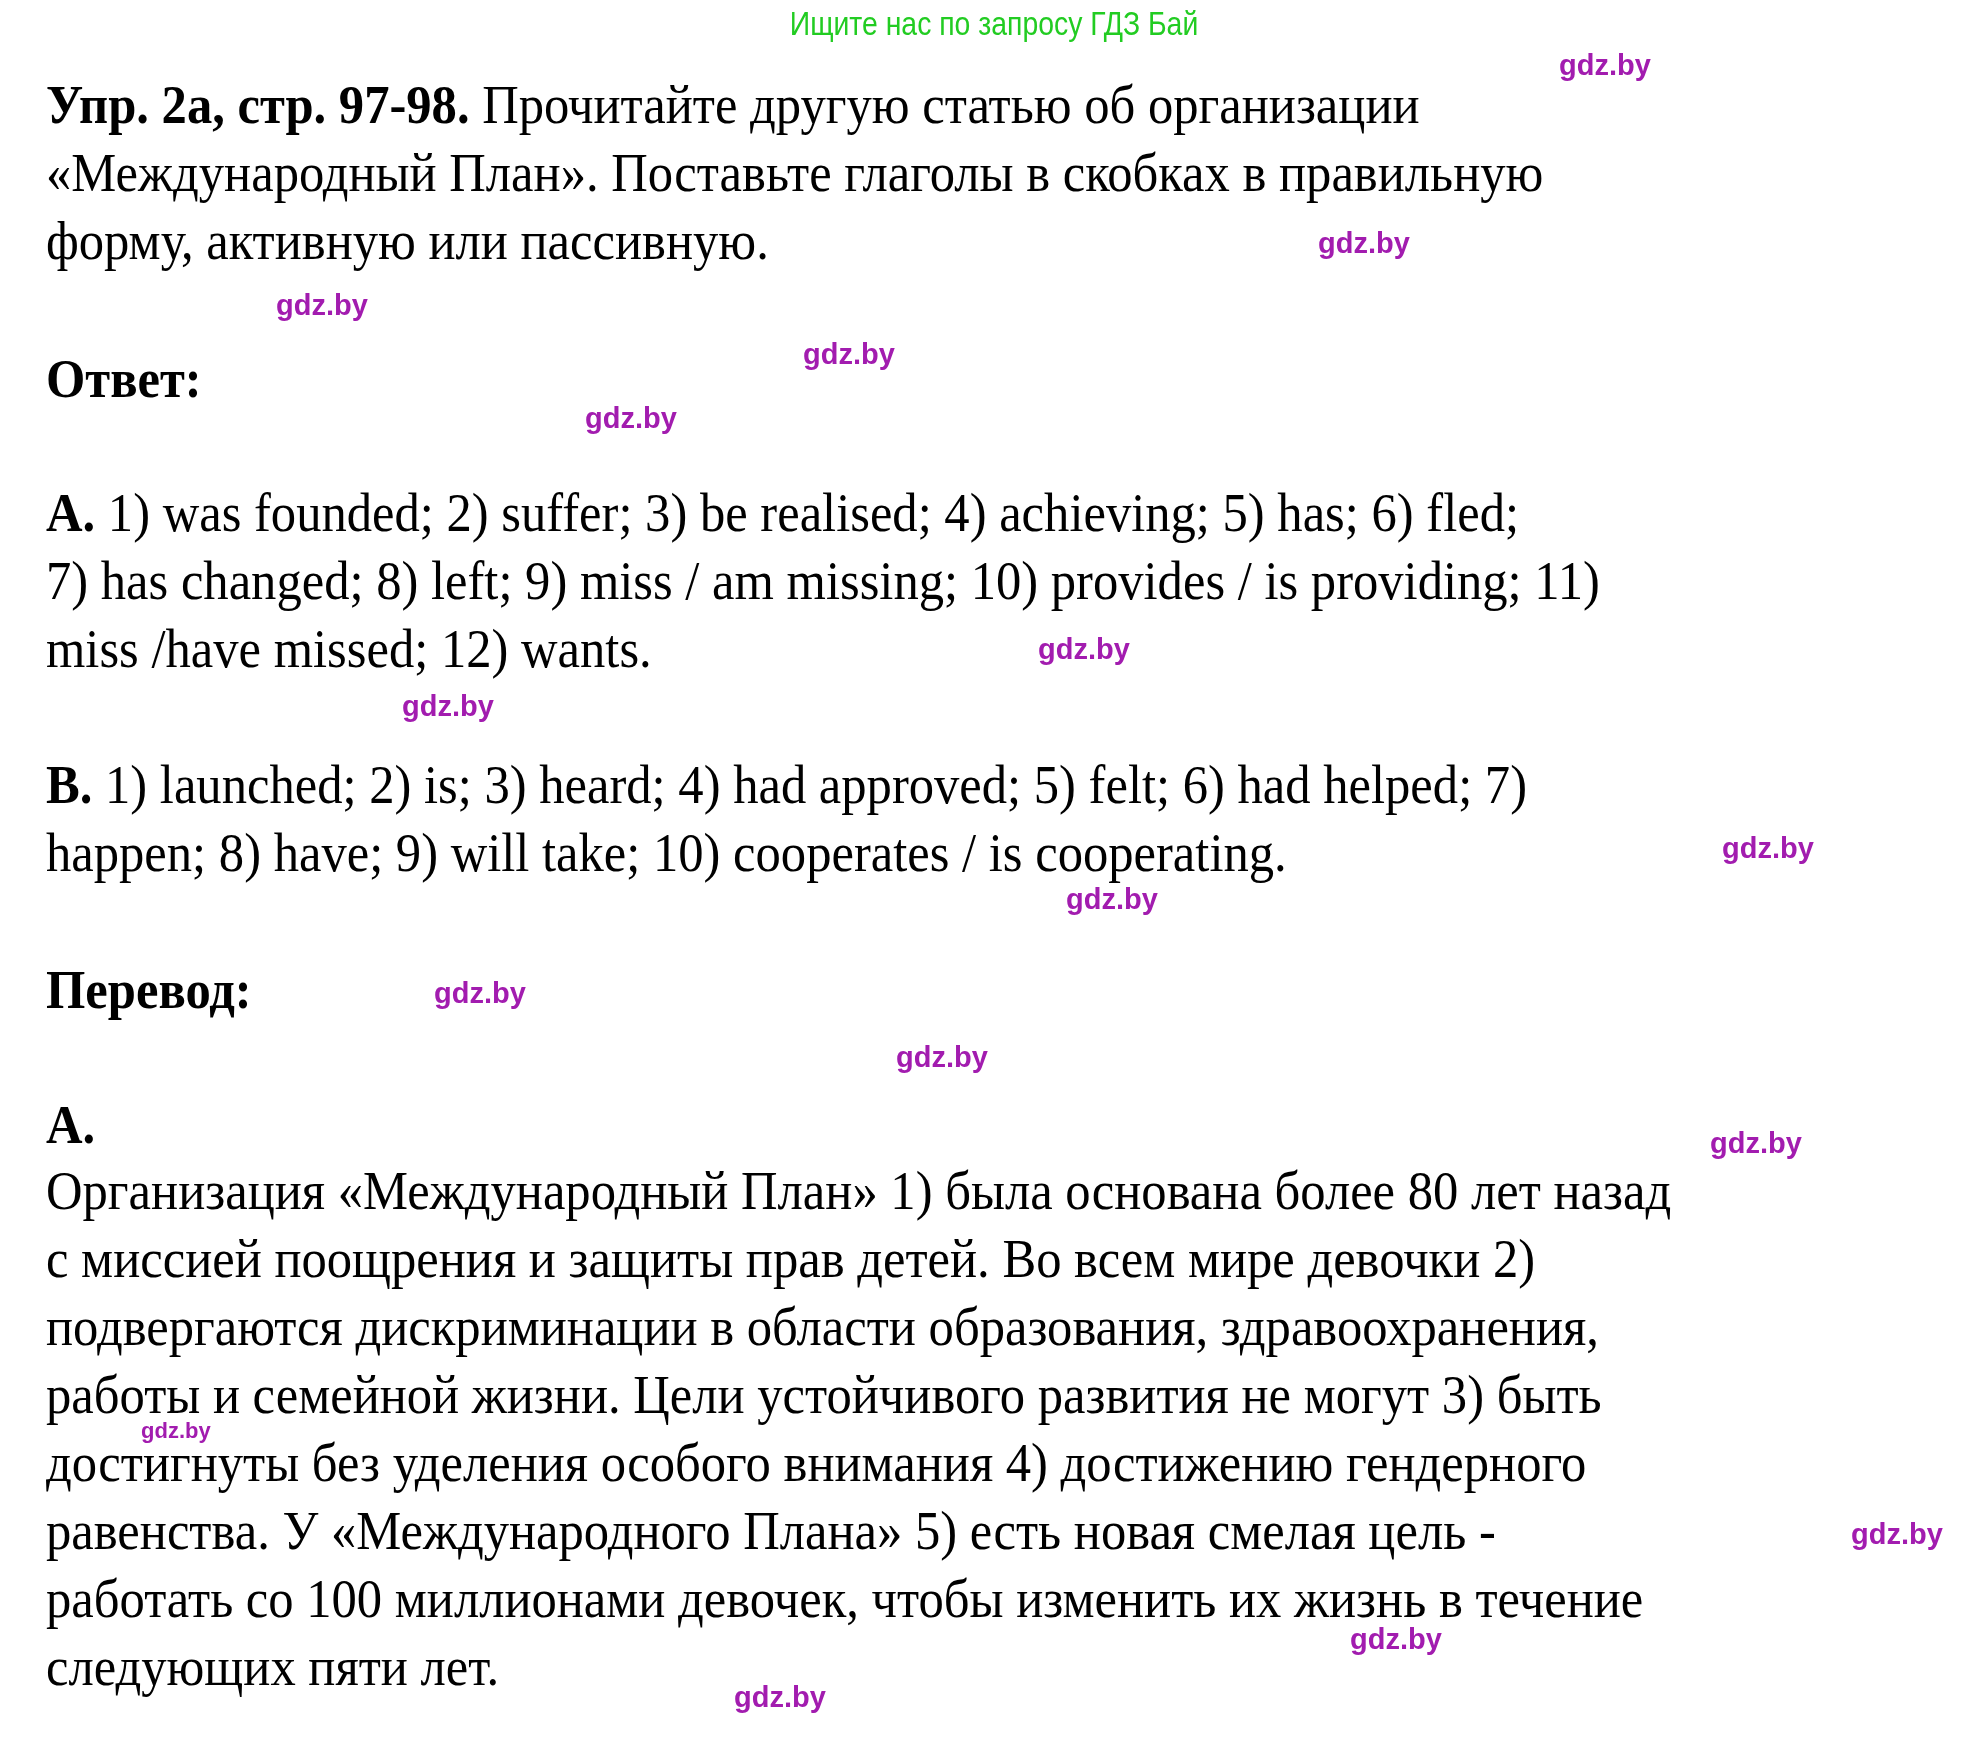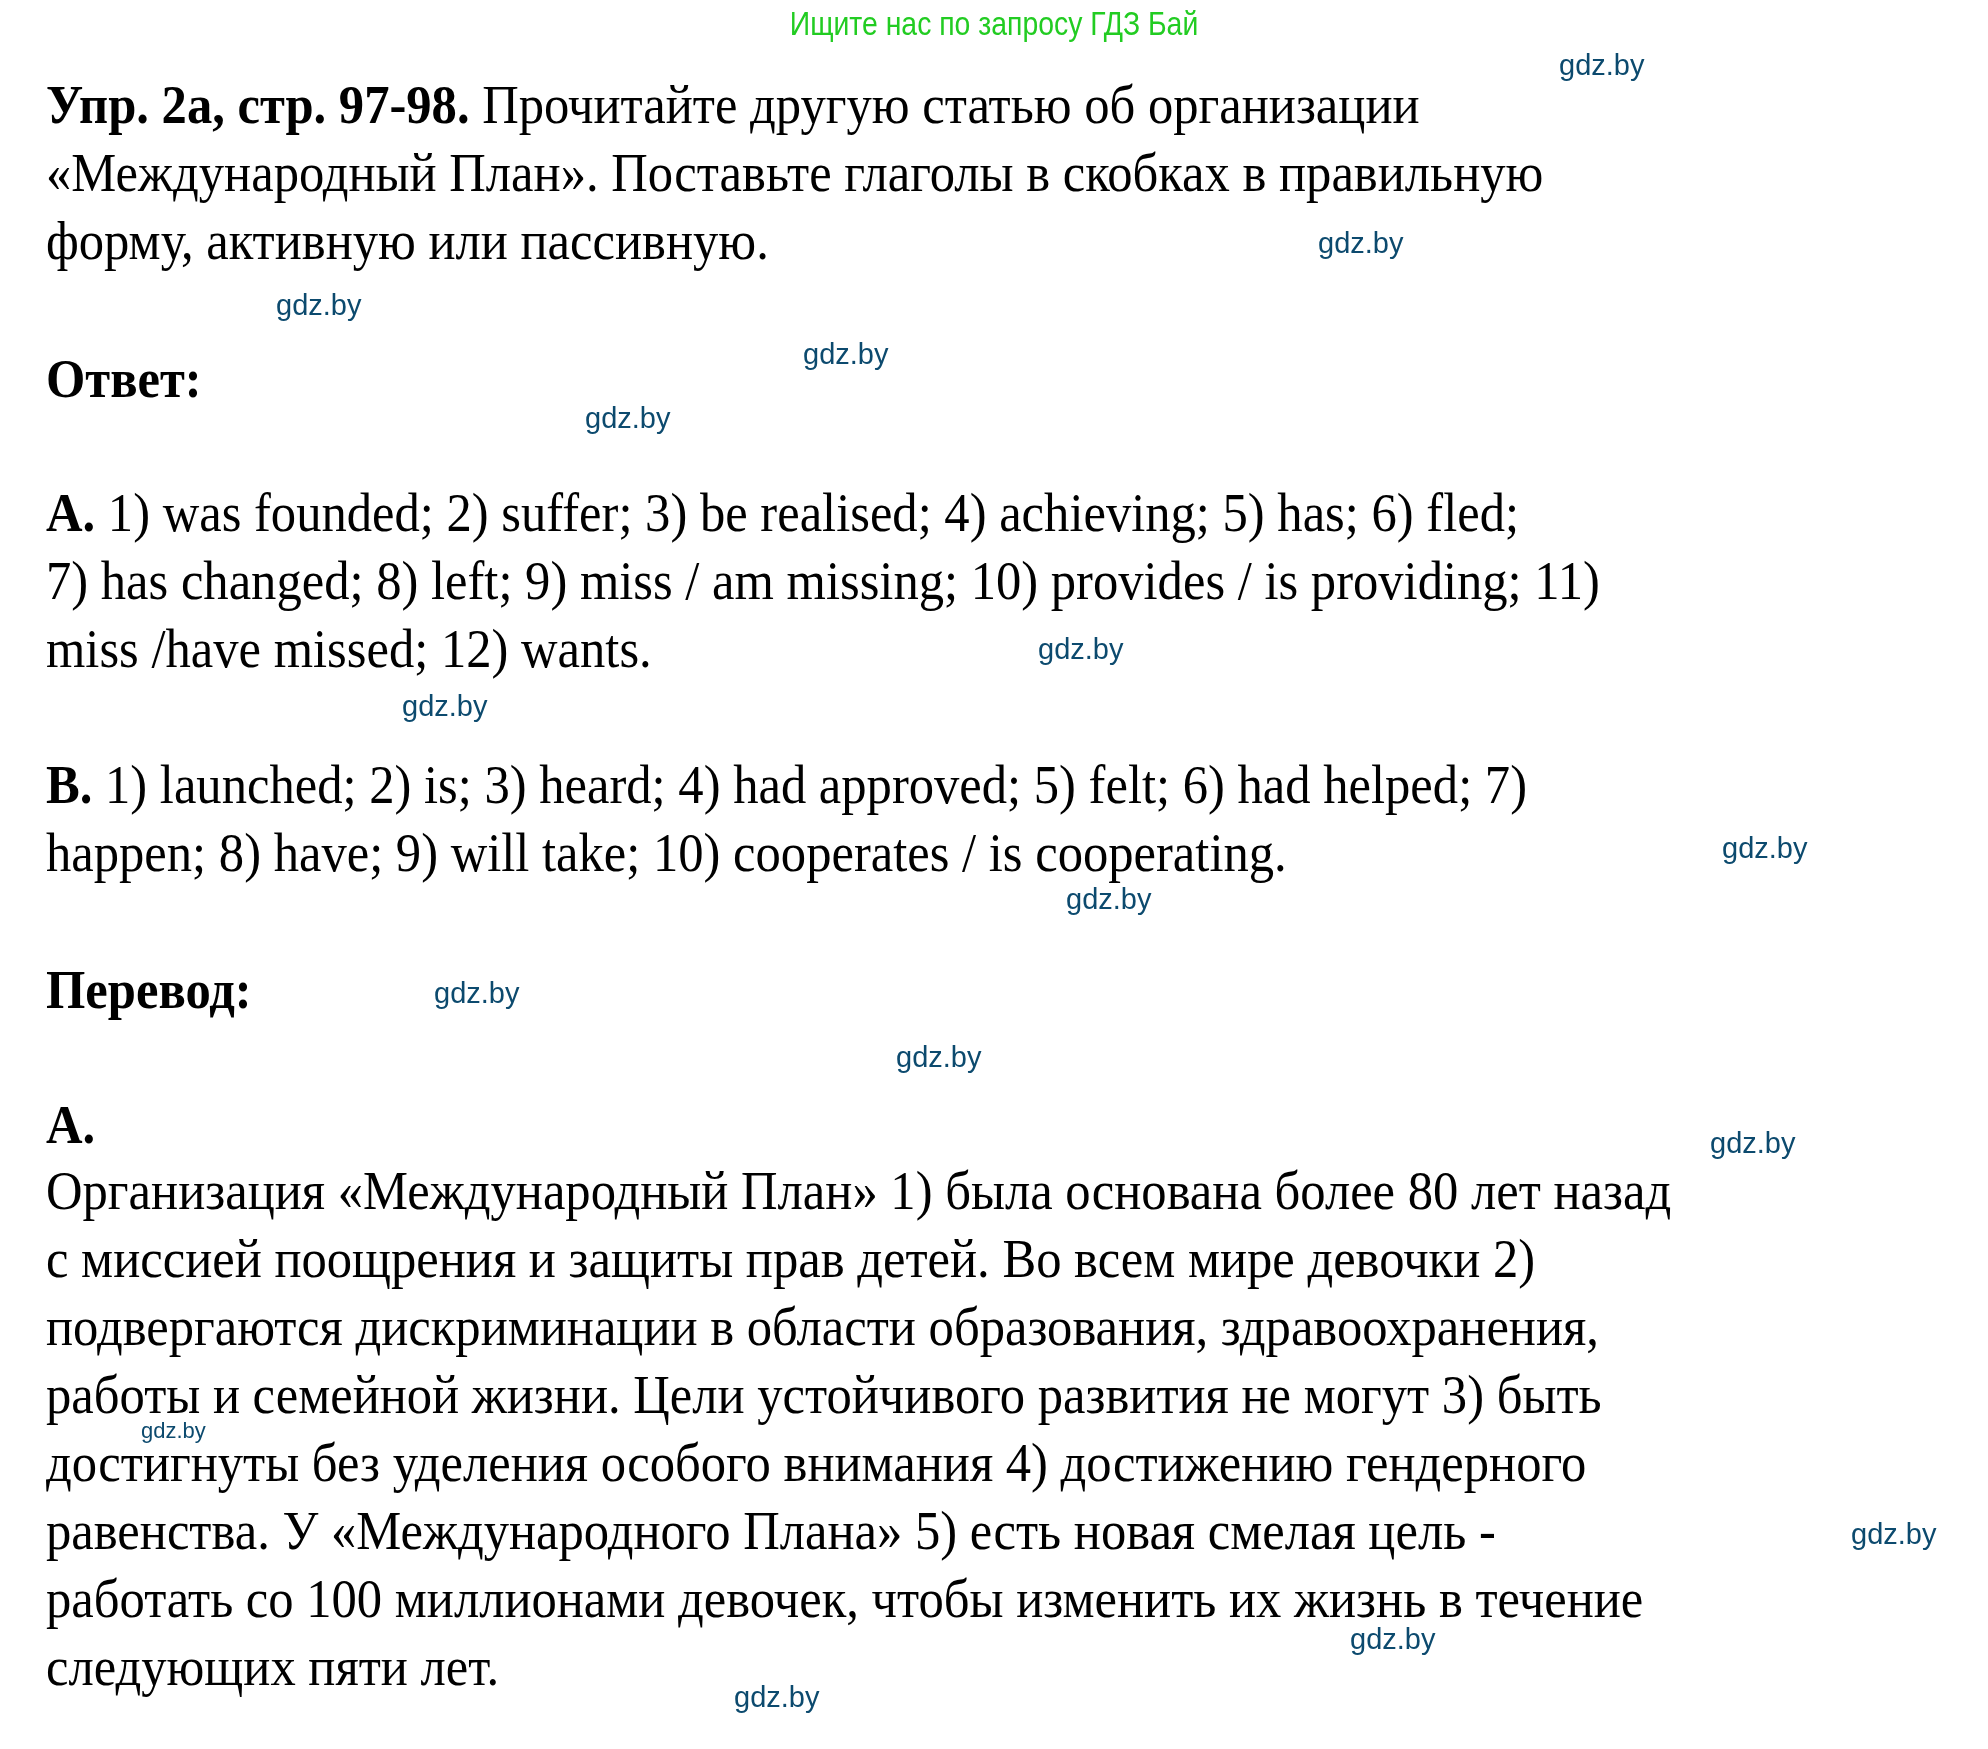--- a/index.html
+++ b/index.html
@@ -14,21 +14,21 @@
   .serif { font-family:"Liberation Serif", serif; color:#000; }
   .line {
     position:absolute; left:46px; white-space:nowrap;
     font-size:55px; line-height:66px;
     transform-origin:left top; transform:scaleX(0.92);
   }
   .b { font-weight:bold; }
   .heading { position:absolute; left:46px; font-size:55px; line-height:66px; font-weight:bold; white-space:nowrap; transform-origin:left top; transform:scaleX(0.92); }
   .wm {
     position:absolute; font-family:"Liberation Sans", sans-serif;
-    font-size:29px; line-height:34px; color:#0c4a6e; white-space:nowrap;
+    font-size:29px; line-height:34px; color:#a21caf; white-space:nowrap;font-weight:bold;
   }
   .wm.small { font-size:22px; line-height:26px; }
   .footer {
     position:absolute; left:0; top:1708px; width:1988px; text-align:center;
     font-family:"Liberation Sans", sans-serif; font-size:33px; line-height:40px;
     color:#4a1380; white-space:pre;
   }
 </style>
 </head>
 <body>

